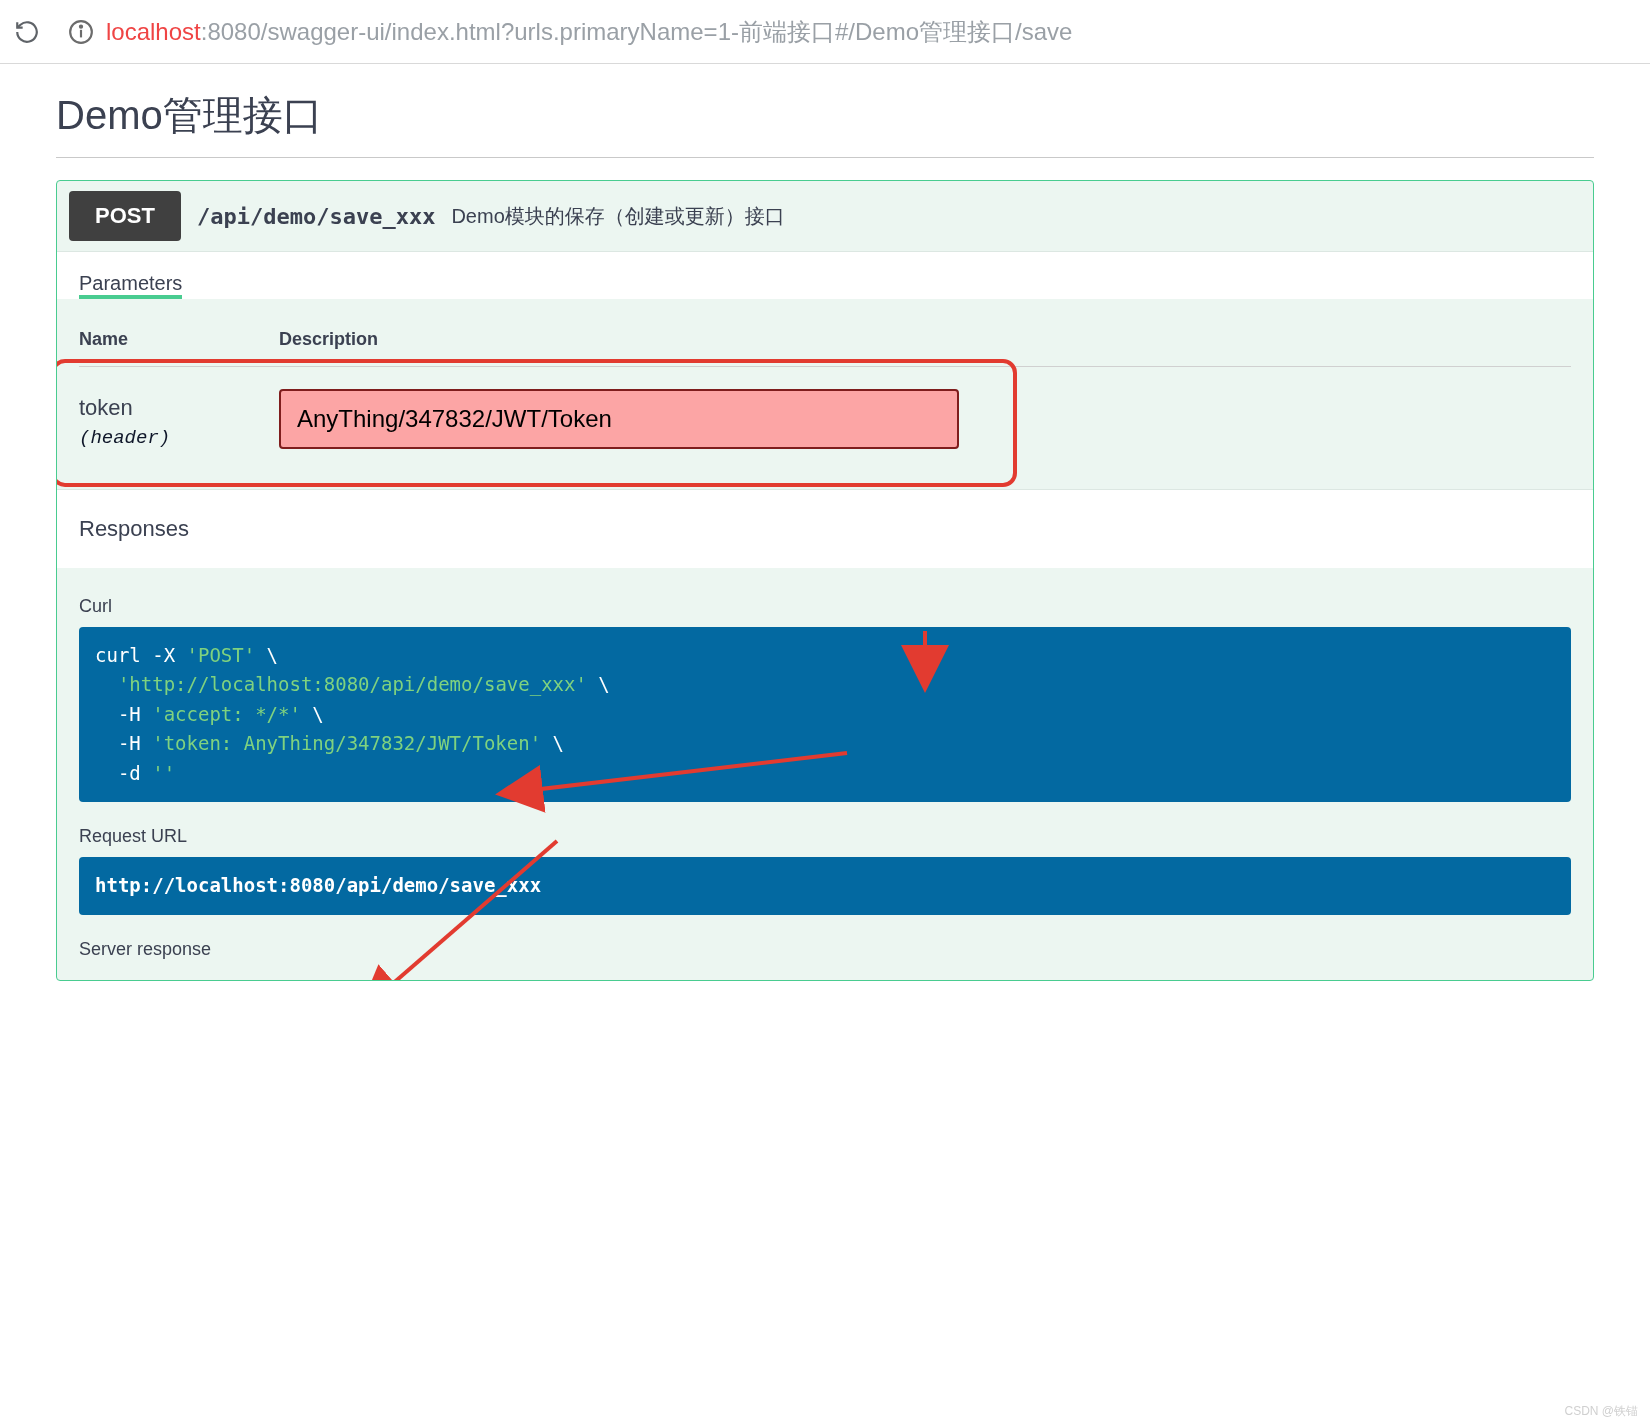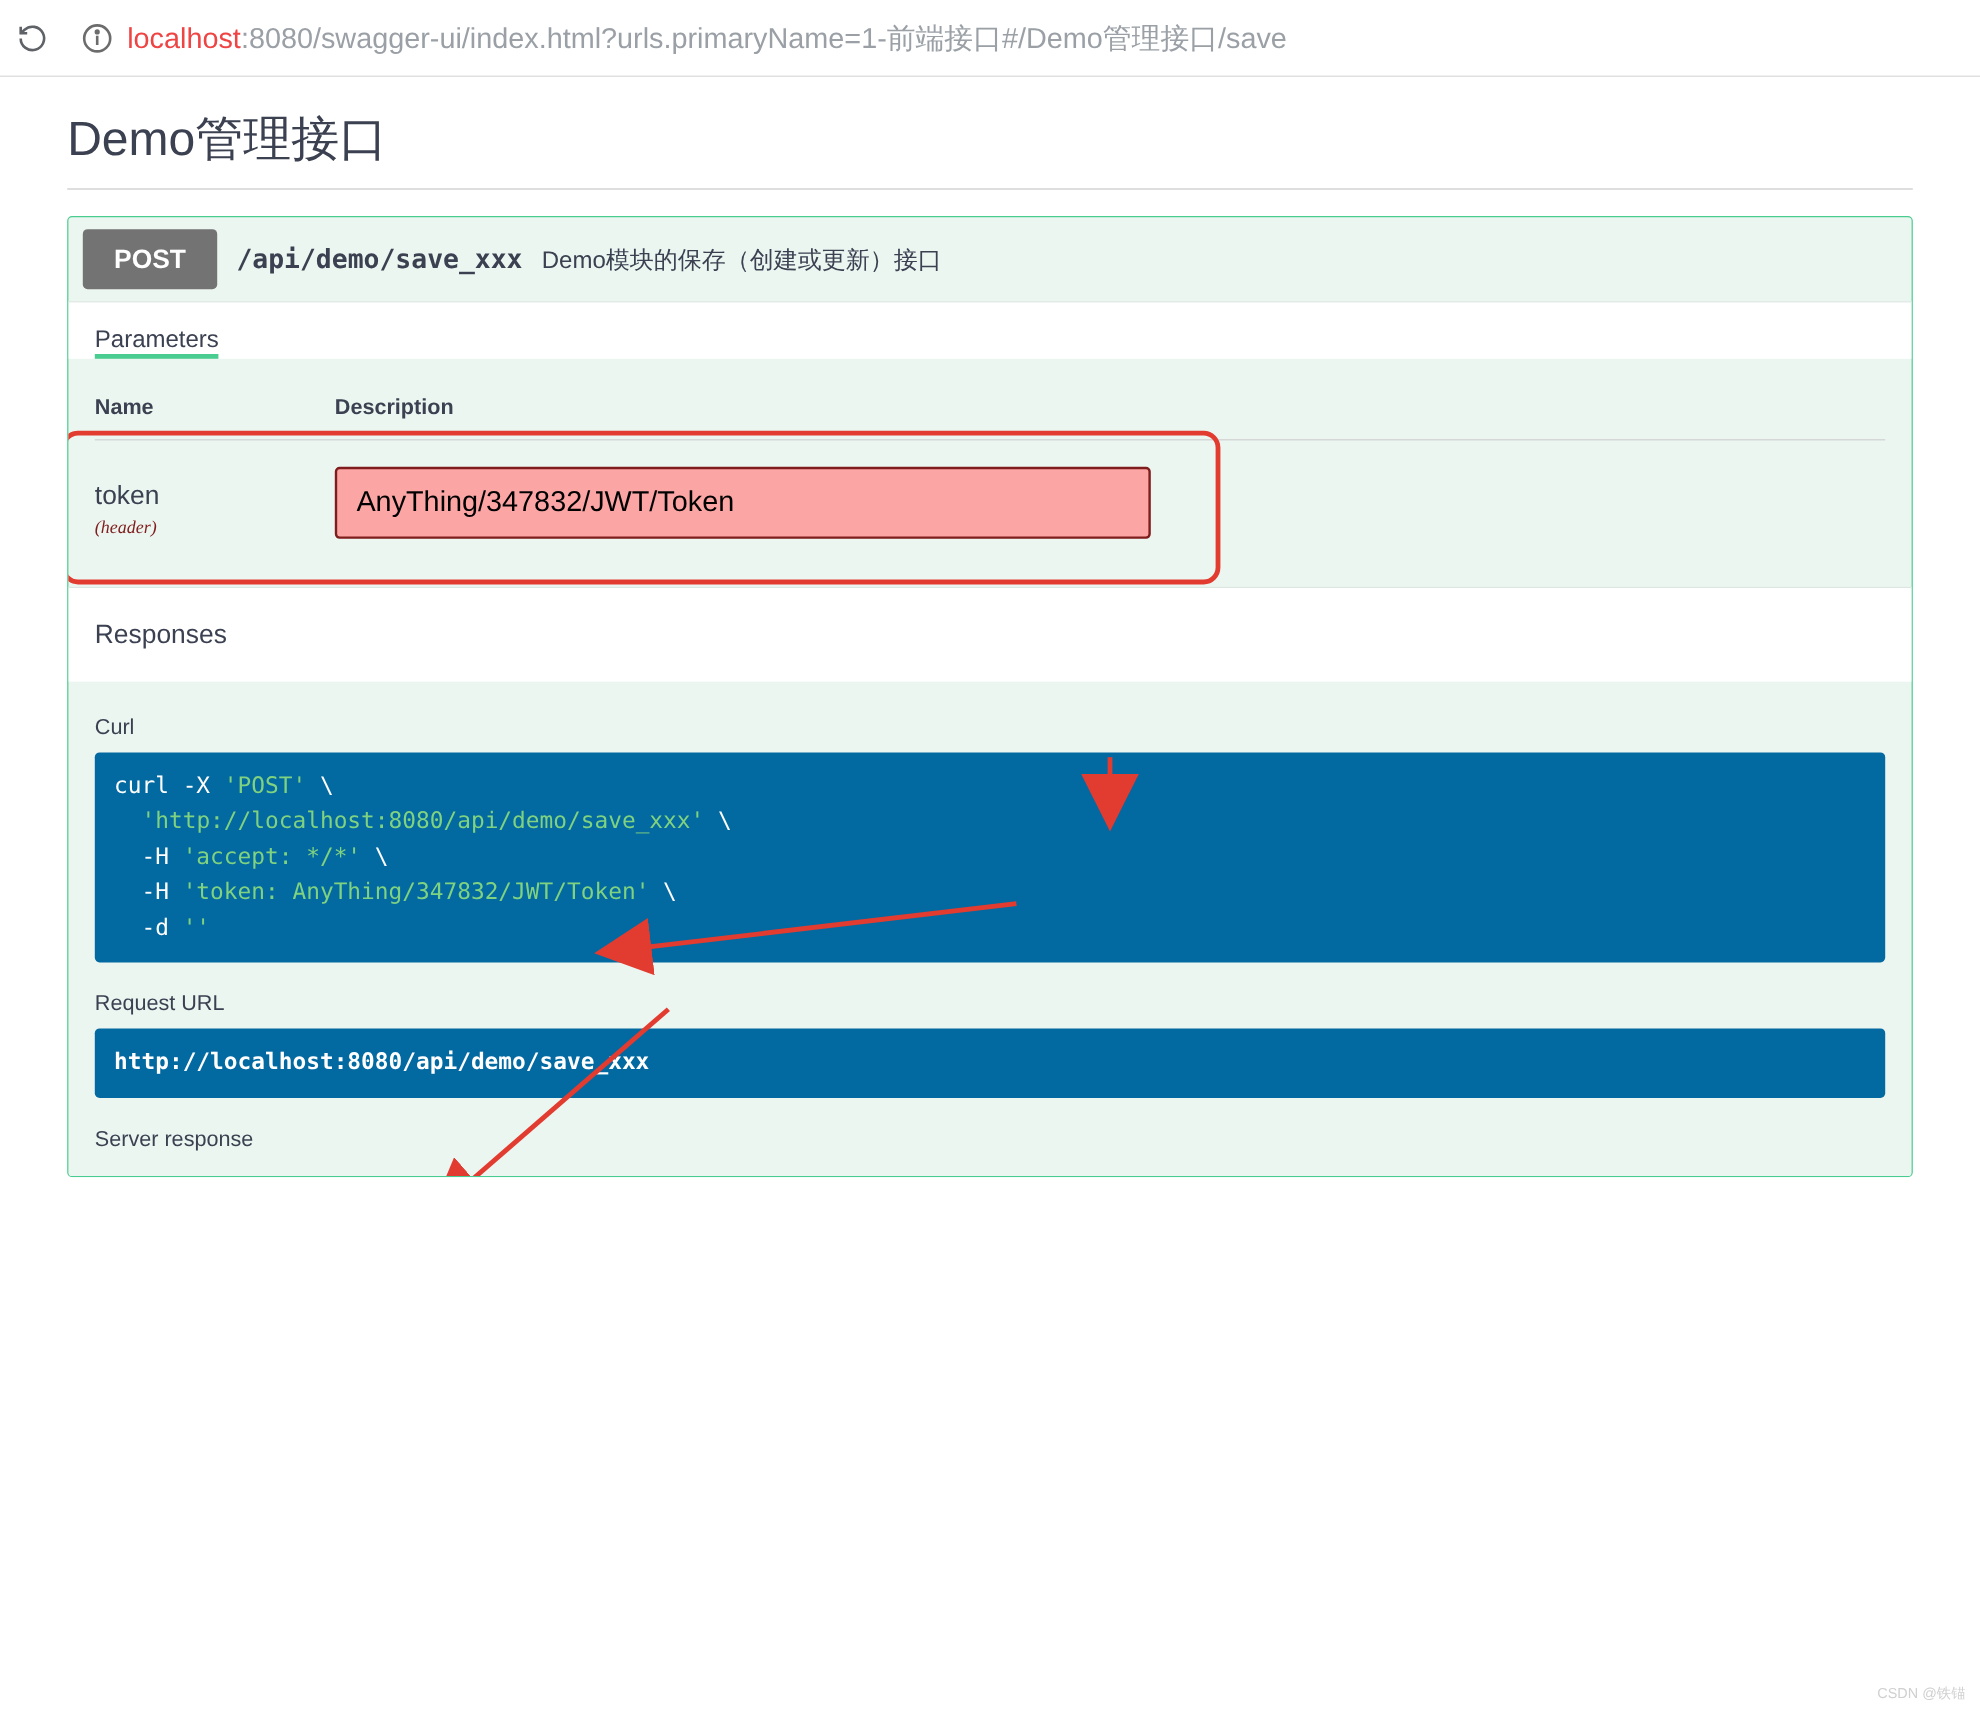--- a/index.html
+++ b/index.html
@@ -11,38 +11,38 @@
   .addr .reload{width:26px;height:26px;margin-right:28px;}
   .addr .info{width:26px;height:26px;margin-right:12px;color:#6c6c6c;}
   .addr .url .host{color:#ef4444;}
   .addr .url .faded{color:#9aa0a6;}
   
   .page{padding:24px 56px 0 56px;}
   h2.title{font-size:40px;font-weight:400;color:#3b4151;padding-bottom:14px;
            border-bottom:1px solid #c9c9c9;margin-bottom:22px;}
   .opblock{border:1px solid #49cc90;border-radius:4px;background:#ecf6f1;overflow:hidden;}
   .op-summary{display:flex;align-items:center;padding:10px 12px;cursor:pointer;gap:16px;}
-  .method-tag{background:#737373;color:#fff;font-weight:700;font-size:22px;
+  .method-tag{background:#404040;color:#fff;font-weight:700;font-size:22px;
               padding:12px 0;width:112px;text-align:center;border-radius:4px;}
   .op-path{font-family:"SFMono-Regular",Consolas,Menlo,monospace;font-weight:700;
            font-size:22px;color:#3b4151;}
   .op-desc{font-size:20px;color:#3b4151;}
   
   .tabbar{background:#fff;padding:20px 22px 0 22px;border-top:1px solid #dce7e2;}
   .tabbar .tab{display:inline-block;font-size:20px;color:#3b4151;}
   .tabbar .tab.active{border-bottom:4px solid #49cc90;font-weight:400;}
   .op-body{padding:30px 22px 40px 22px;}
   .thead{display:flex;gap:20px;font-weight:600;color:#3b4151;font-size:18px;
          padding-bottom:16px;border-bottom:1px solid #d0d0d0;margin-bottom:22px;}
   .thead .c-name{width:180px;}
   .param-row{display:flex;gap:20px;align-items:flex-end;}
   .c-name{width:180px;}
   .p-name{font-size:22px;}
-  .p-in{font-family:Liberation Serif, serif;font-style:italic;
-        color:#7f1d1d;font-size:15px;margin-top:6px;}
+  .p-in{font-family:Liberation Mono, monospace;font-style:italic;
+        color:#0f172a;font-size:19px;margin-top:6px;}
   input.p-input{width:680px;font-size:24px;padding:14px 16px;border:2px solid #7f1d1d;
                 border-radius:4px;background:#fca5a5;}
   .hi-box{position:absolute;border:4px solid #e23b30;border-radius:14px;pointer-events:none;}
   .btn-row{display:flex;margin-top:90px;gap:0;}
   .execute{flex:1;background:#4990e2;color:#fff;font-size:22px;font-weight:600;
            border:none;padding:16px 0;cursor:pointer;}
   .clear{width:150px;background:#fff;border:1px solid #d0d0d0;border-left:none;cursor:pointer;}
   .respbar{background:#fff;padding:26px 22px;font-size:22px;color:#3b4151;
            border-top:1px solid #dce7e2;}
   .resp-body{padding:28px 22px 10px 22px;}

